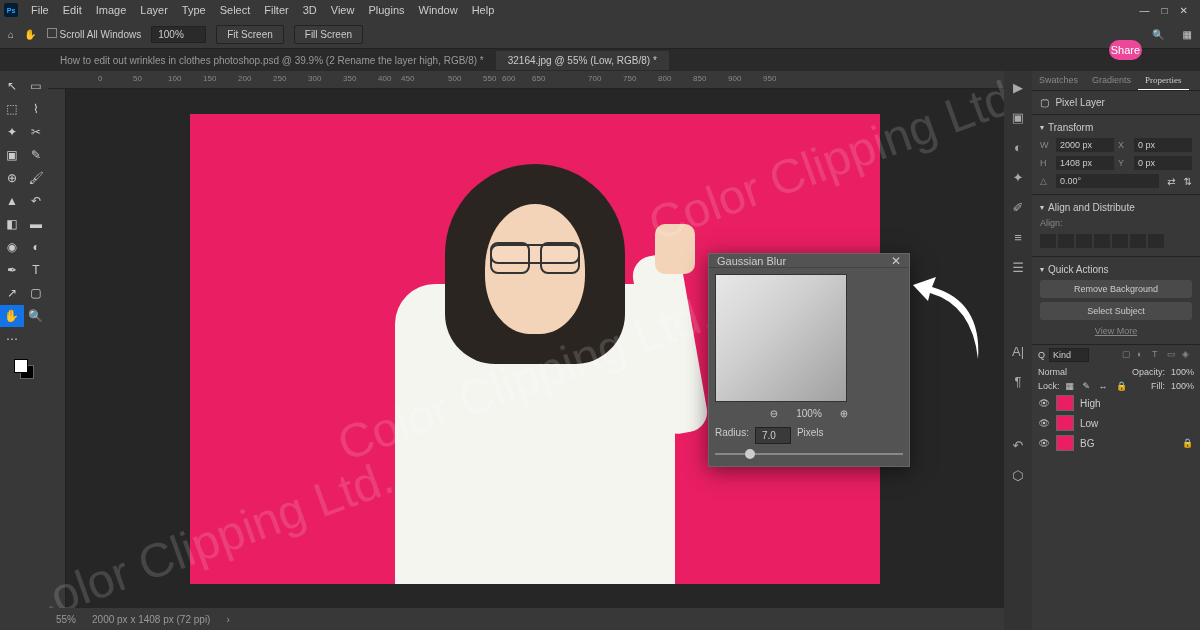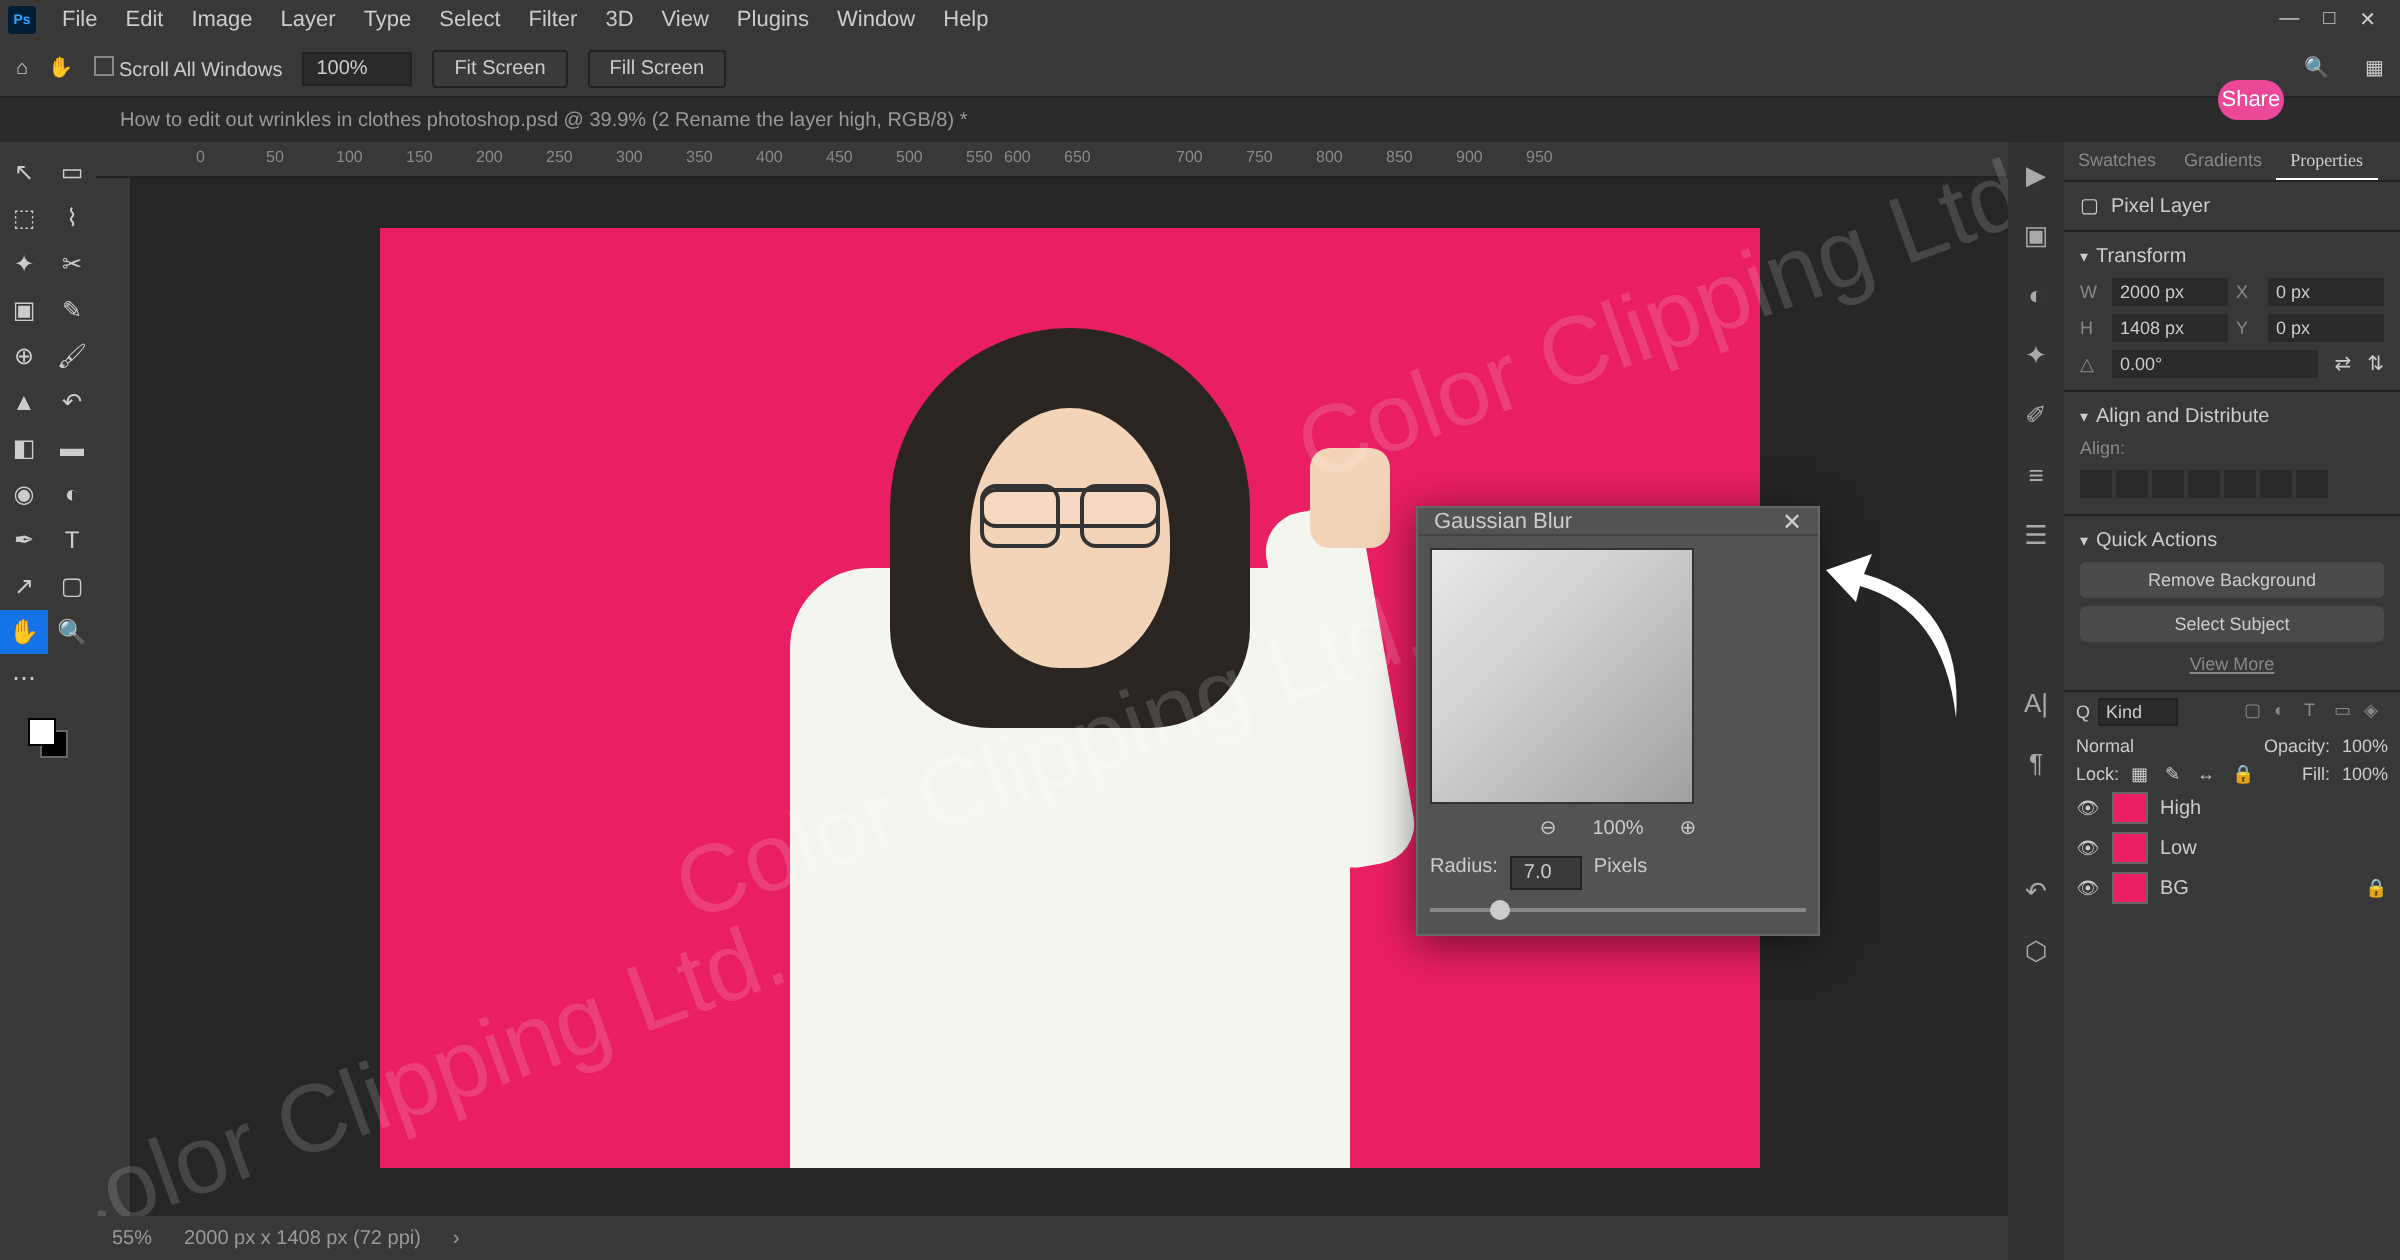--- a/index.html
+++ b/index.html
@@ -143,20 +143,21 @@
   <input class="zoom-input" value="100%" style="">
   <button class="btn-small">Fit Screen</button>
   <button class="btn-small">Fill Screen</button>
   <button class="share-btn">Share</button>
   <span>🔍</span>
   <span style="margin-left:8px">▦</span>
 </div>
 
 <div class="doctabs">
   <div class="doctab">How to edit out wrinkles in clothes photoshop.psd @ 39.9% (2 Rename the layer high, RGB/8) *</div>
+  <div class="doctab active">32164.jpg @ 55% (Low, RGB/8) *</div>
 </div>
 
 <div class="main">
 
   <div class="toolbar-left">
     <div class="tool-row">
         <div class="tool">↖</div>
         <div class="tool">▭</div>
       </div>
     <div class="tool-row">
@@ -212,21 +213,21 @@
     <div class="ruler-h">
       <span style="left:50px">0</span>
       <span style="left:85px">50</span>
       <span style="left:120px">100</span>
       <span style="left:155px">150</span>
       <span style="left:190px">200</span>
       <span style="left:225px">250</span>
       <span style="left:260px">300</span>
       <span style="left:295px">350</span>
       <span style="left:330px">400</span>
-      <span style="left:365px">450</span>
+      <span style="left:353px">450</span>
       <span style="left:400px">500</span>
       <span style="left:435px">550</span>
       <span style="left:454px">600</span>
       <span style="left:484px">650</span>
       <span style="left:540px">700</span>
       <span style="left:575px">750</span>
       <span style="left:610px">800</span>
       <span style="left:645px">850</span>
       <span style="left:680px">900</span>
       <span style="left:715px">950</span>

